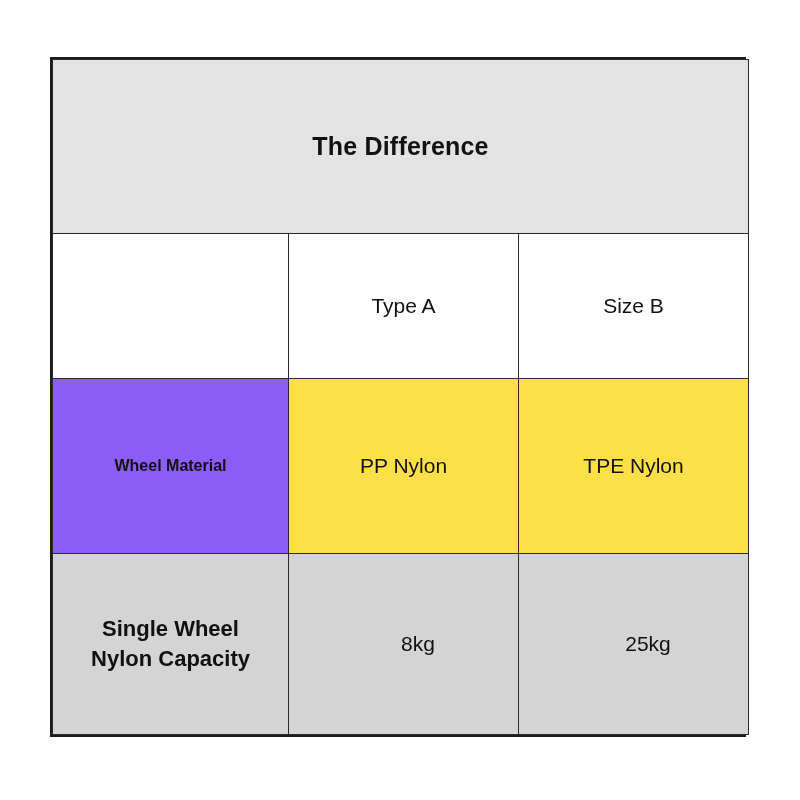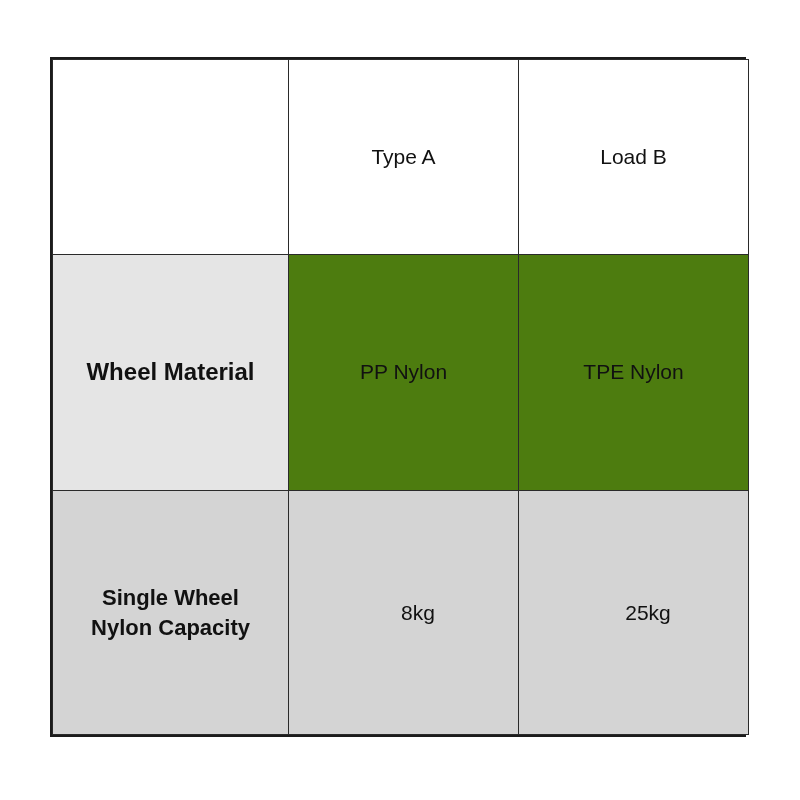--- a/index.html
+++ b/index.html
@@ -57,22 +57,22 @@
   
   tr.type-row td {
     height: 111px;
     background: #ffffff;
     font-size: 21px;
     font-weight: normal;
   }
   tr.type-row td.empty-cell { background: #ffffff; }
 
   
-  tr.row-material td { height: 135px; background: #4d7c0f; }
-  tr.row-material td.label { font-weight: bold; font-size: 24px; background: #e5e5e5; }
+  tr.row-material td { height: 135px; background: #fde047; }
+  tr.row-material td.label { font-weight: bold; font-size: 16px; background: #8b5cf6; }
   tr.row-material td.value { font-size: 21px; }
 
   
   tr.row-size td { height: 135px; background: #ffffff; }
   tr.row-size td.label { font-weight: bold; font-size: 22px; }
   tr.row-size td.value { font-size: 21px; }
 
   
   tr.row-load td { height: 139px; background: #d4d4d4; }
   tr.row-load td.label { font-weight: bold; font-size: 22px; line-height: 1.35; }
@@ -85,24 +85,27 @@
 
 <div id="page">
   <div class="table-wrap">
     <table class="comparison">
       <colgroup>
         <col class="c1">
         <col class="c2">
         <col class="c3">
       </colgroup>
       <tbody>
+        <tr class="title-row">
+          <td colspan="3">The Difference</td>
+        </tr>
         <tr class="type-row">
           <td class="empty-cell"></td>
           <td>Type A</td>
-          <td>Load B</td>
+          <td>Size B</td>
         </tr>
         <tr class="row-material">
           <td class="label">Wheel Material</td>
           <td class="value">PP Nylon</td>
           <td class="value">TPE Nylon</td>
         </tr>
         <tr class="row-load">
           <td class="label">
             <span class="two-line">Single Wheel</span>
             <span class="two-line">Nylon Capacity</span>

